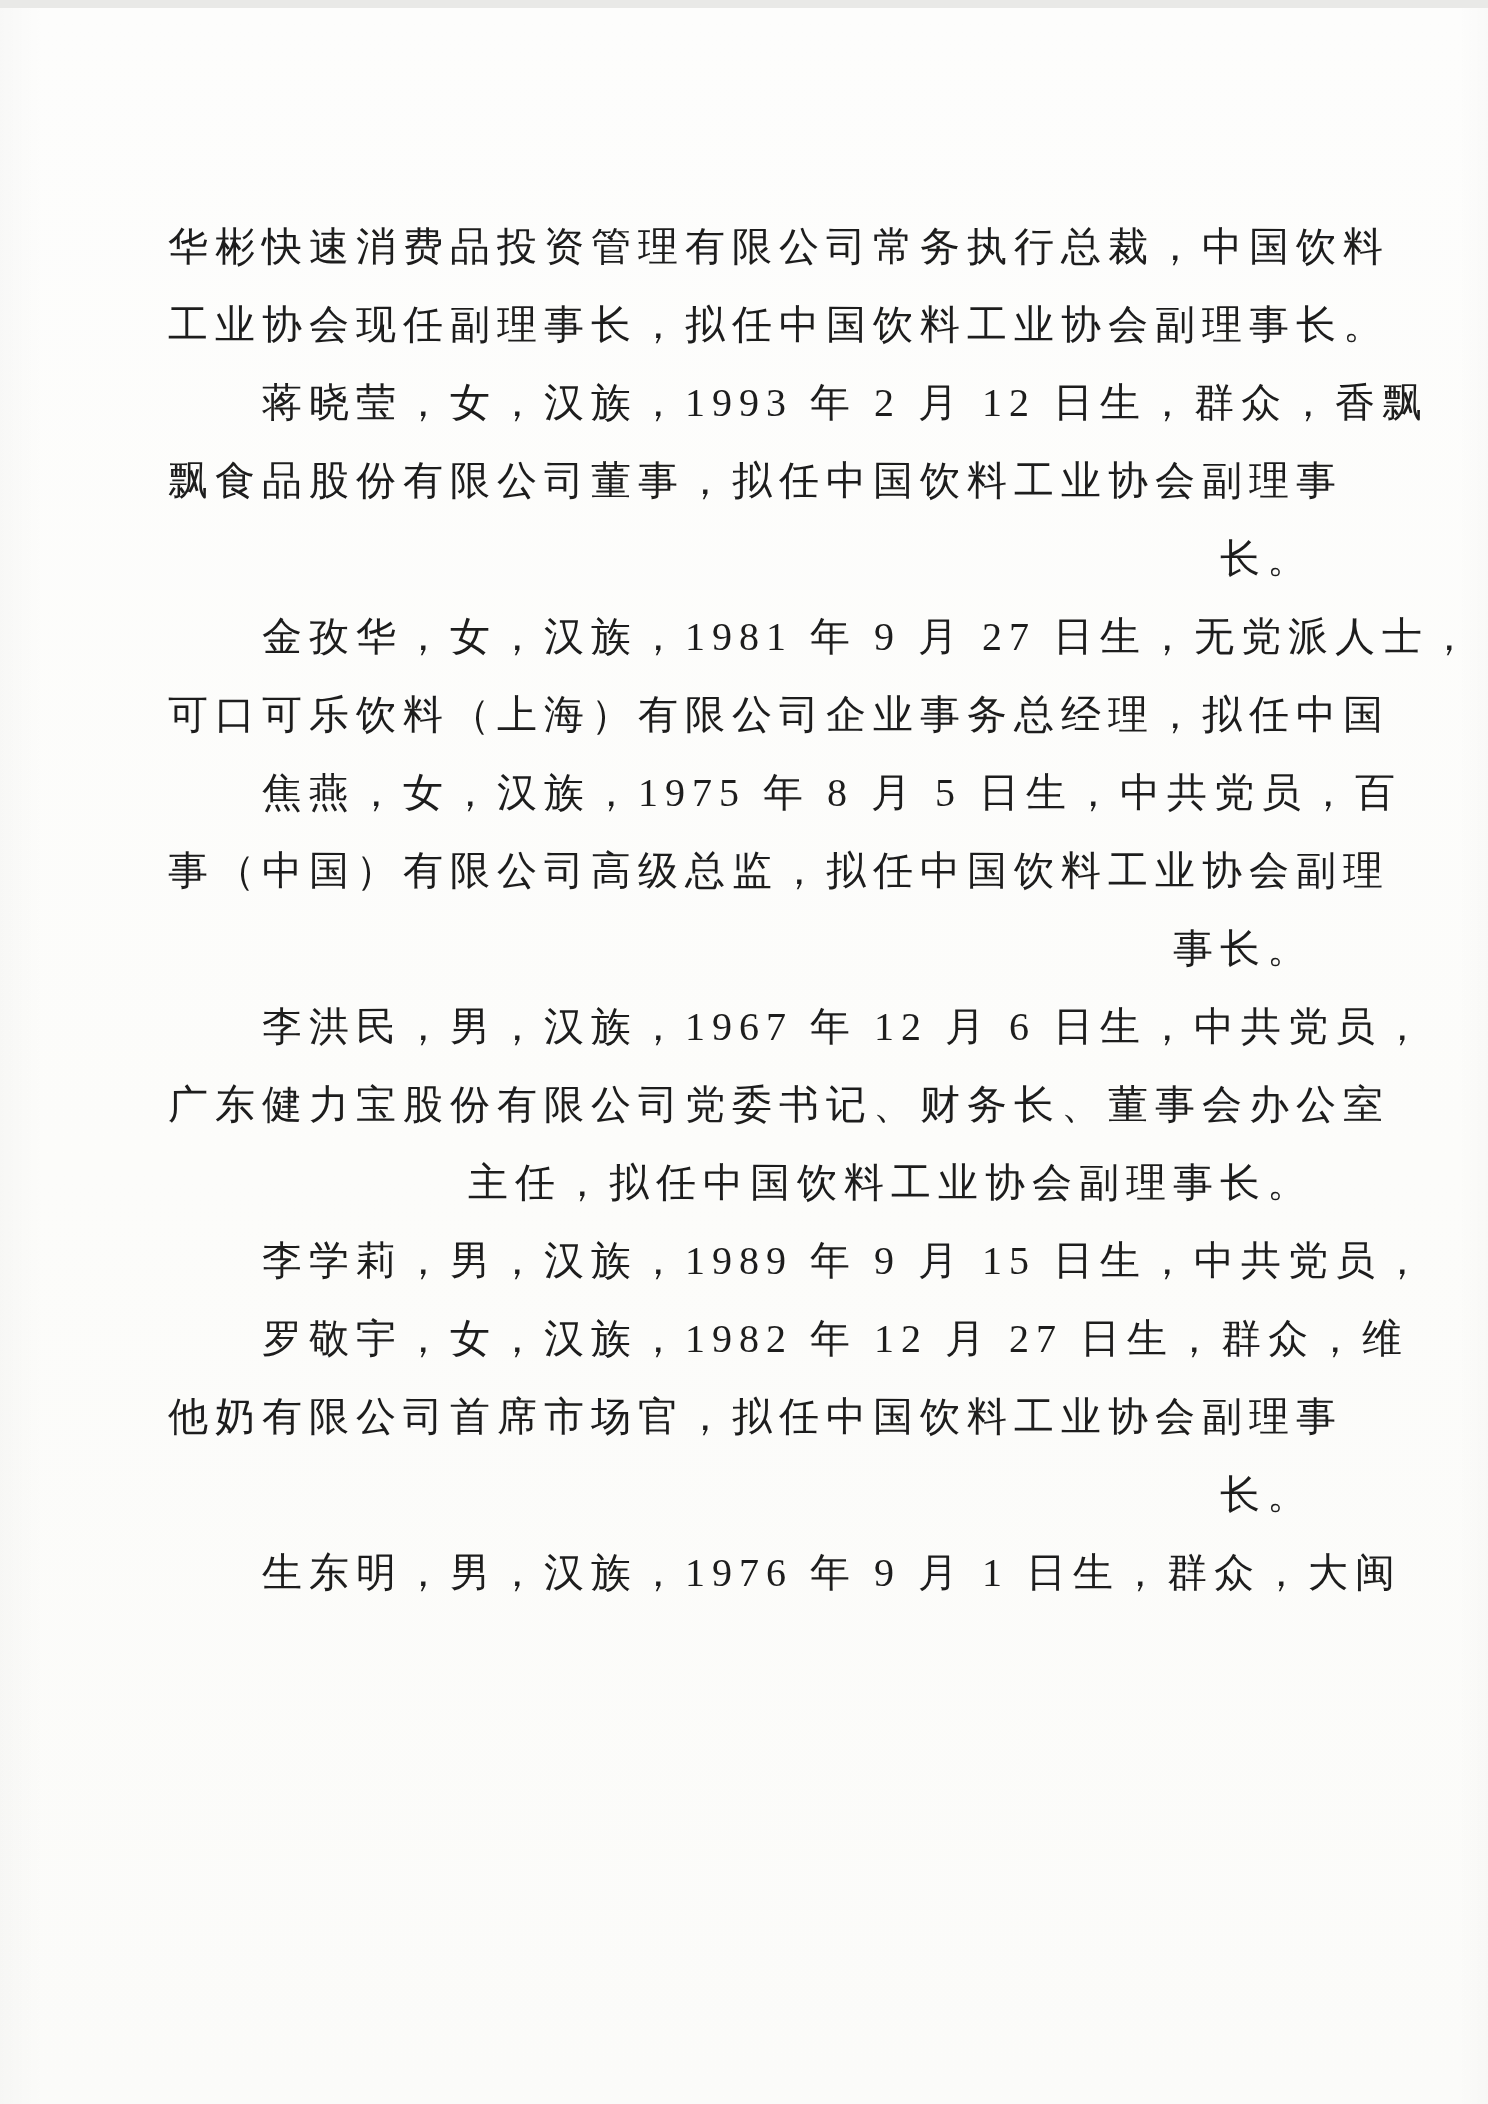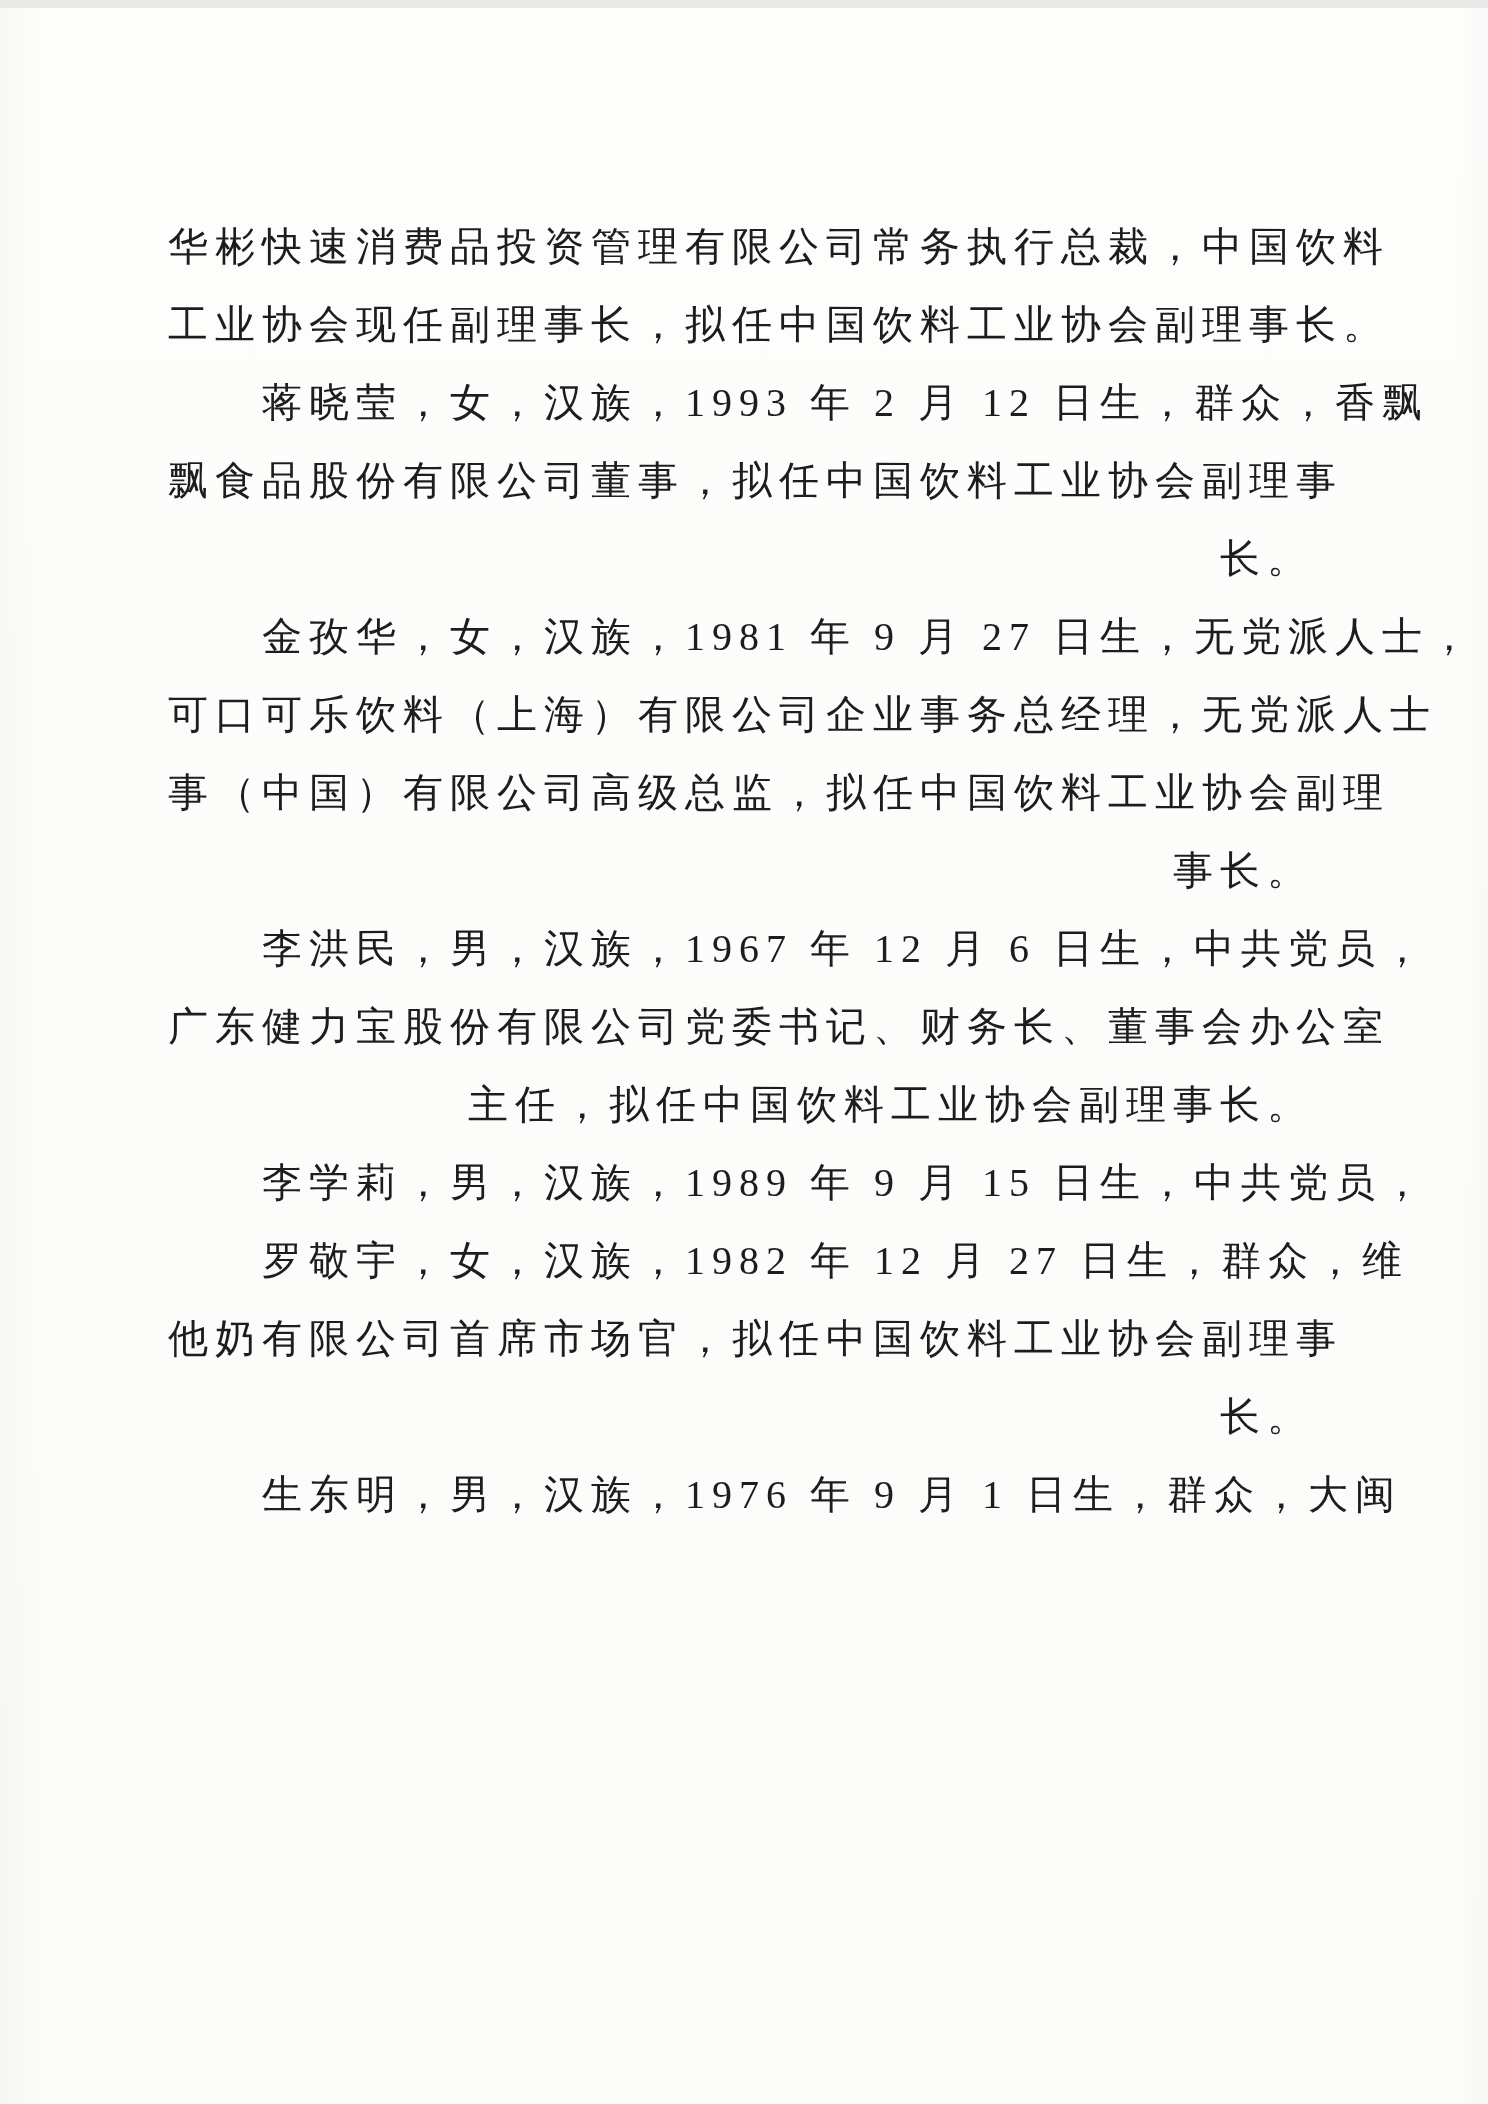--- a/index.html
+++ b/index.html
@@ -54,21 +54,22 @@
 <body>
 
 <div class="page">
   <div class="doc-body">
       <div class="line fill">华彬快速消费品投资管理有限公司常务执行总裁，中国饮料</div>
       <div class="line">工业协会现任副理事长，拟任中国饮料工业协会副理事长。</div>
       <div class="line indent fill">蒋晓莹，女，汉族，1993 年 2 月 12 日生，群众，香飘</div>
       <div class="line fill">飘食品股份有限公司董事，拟任中国饮料工业协会副理事</div>
       <div class="line">长。</div>
       <div class="line indent fill">金孜华，女，汉族，1981 年 9 月 27 日生，无党派人士，</div>
-      <div class="line fill">可口可乐饮料（上海）有限公司企业事务总经理，无党派人士</div>
+      <div class="line fill">可口可乐饮料（上海）有限公司企业事务总经理，拟任中国</div>
+      <div class="line indent fill">焦燕，女，汉族，1975 年 8 月 5 日生，中共党员，百</div>
       <div class="line fill">事（中国）有限公司高级总监，拟任中国饮料工业协会副理</div>
       <div class="line">事长。</div>
       <div class="line indent fill">李洪民，男，汉族，1967 年 12 月 6 日生，中共党员，</div>
       <div class="line fill">广东健力宝股份有限公司党委书记、财务长、董事会办公室</div>
       <div class="line">主任，拟任中国饮料工业协会副理事长。</div>
       <div class="line indent fill">李学莉，男，汉族，1989 年 9 月 15 日生，中共党员，</div>
       <div class="line indent fill">罗敬宇，女，汉族，1982 年 12 月 27 日生，群众，维</div>
       <div class="line fill">他奶有限公司首席市场官，拟任中国饮料工业协会副理事</div>
       <div class="line">长。</div>
       <div class="line indent fill">生东明，男，汉族，1976 年 9 月 1 日生，群众，大闽</div>

